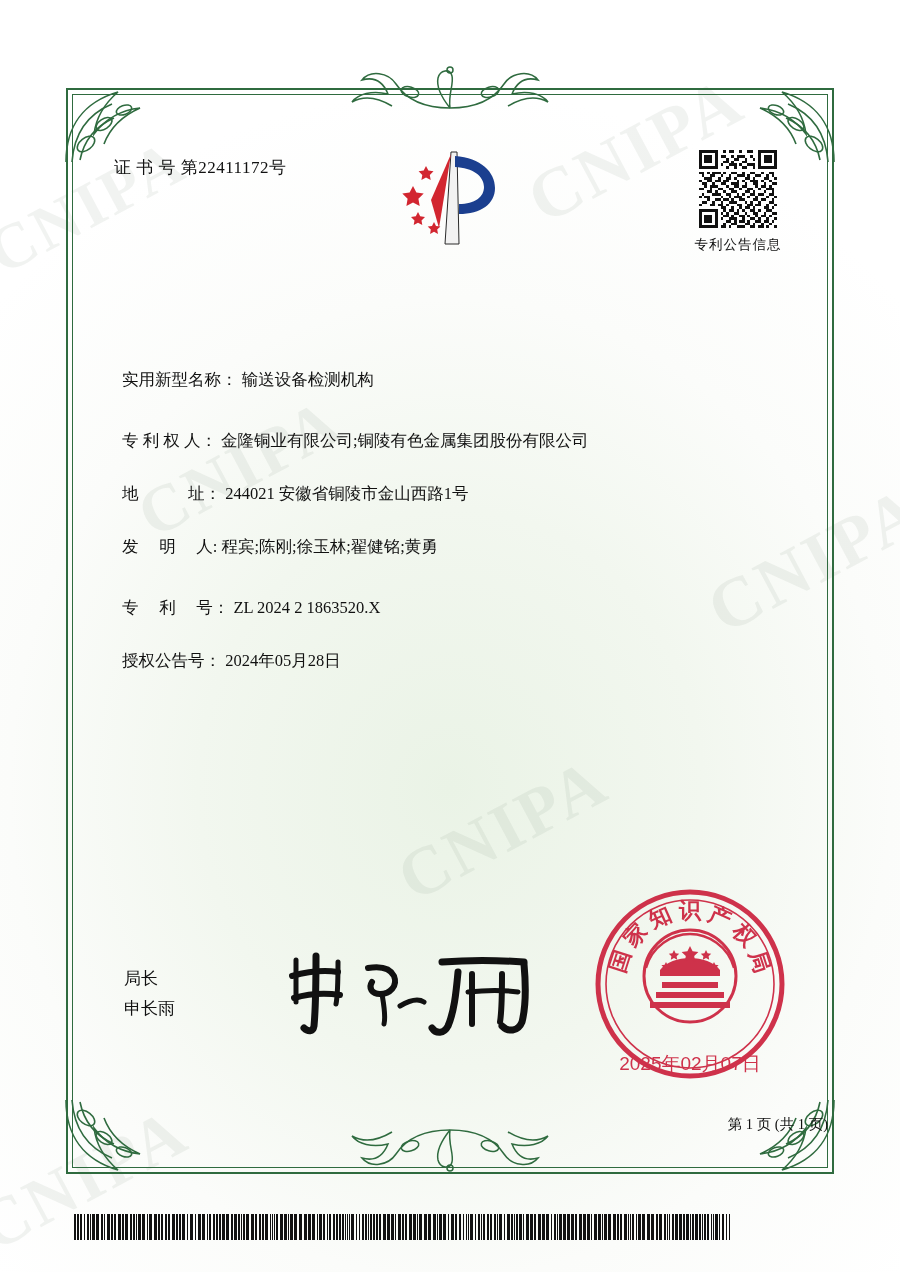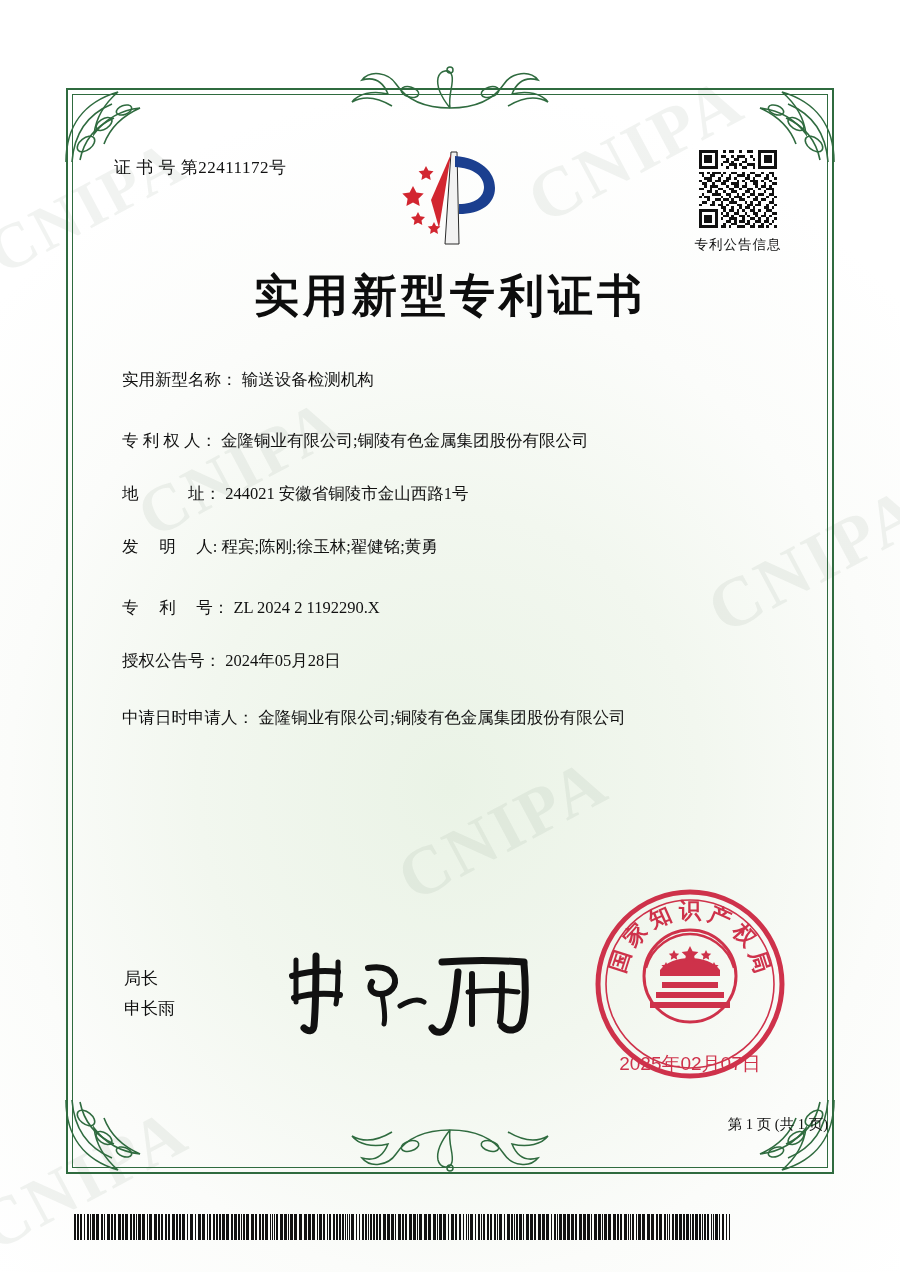--- a/index.html
+++ b/index.html
@@ -535,21 +535,20 @@
             <rect x="14" y="28" width="3" height="1"></rect>
             <rect x="19" y="28" width="2" height="1"></rect>
             <rect x="22" y="28" width="2" height="1"></rect>
             <rect x="25" y="28" width="1" height="1"></rect>
             <rect x="28" y="28" width="1" height="1"></rect>
         </g>
       </svg>
       <div class="qr-caption">专利公告信息</div>
     </div>
 
-    <div class="main-title">实用新型专利证书</div>
 
     <div class="fields">
 
       <div class="f-row">
         <span class="f-label">实用新型名称：</span>
         <span class="f-value">输送设备检测机构</span>
       </div>
 
       <div class="f-row" style="margin-top:34px">
         <span class="f-label">专 利 权 人：</span>
@@ -561,32 +560,28 @@
         <span class="f-value">244021 安徽省铜陵市金山西路1号</span>
       </div>
 
       <div class="f-row">
         <span class="f-label">发 　明 　人:</span>
         <span class="f-value">程宾;陈刚;徐玉林;翟健铭;黄勇</span>
       </div>
 
       <div class="f-row two-col" style="margin-top:34px">
         <span class="f-label">专 　利 　号：</span>
-        <span class="f-value">ZL 2024 2 1192290.X</span>
+        <span class="f-value">ZL 2024 2 1863520.X</span>
       </div>
 
       <div class="f-row two-col">
         <span class="f-label">授权公告号：</span>
         <span class="f-value">2024年05月28日</span>
       </div>
 
-      <div class="f-row" style="margin-top:30px">
-        <span class="f-label">中请日时申请人：</span>
-        <span class="f-value">金隆铜业有限公司;铜陵有色金属集团股份有限公司</span>
-      </div>
 
     </div>
 
 
     <div class="signature-block">
       <div>局长</div>
       <div>申长雨</div>
     </div>
 
     <svg class="handwriting" viewBox="0 0 290 90">

